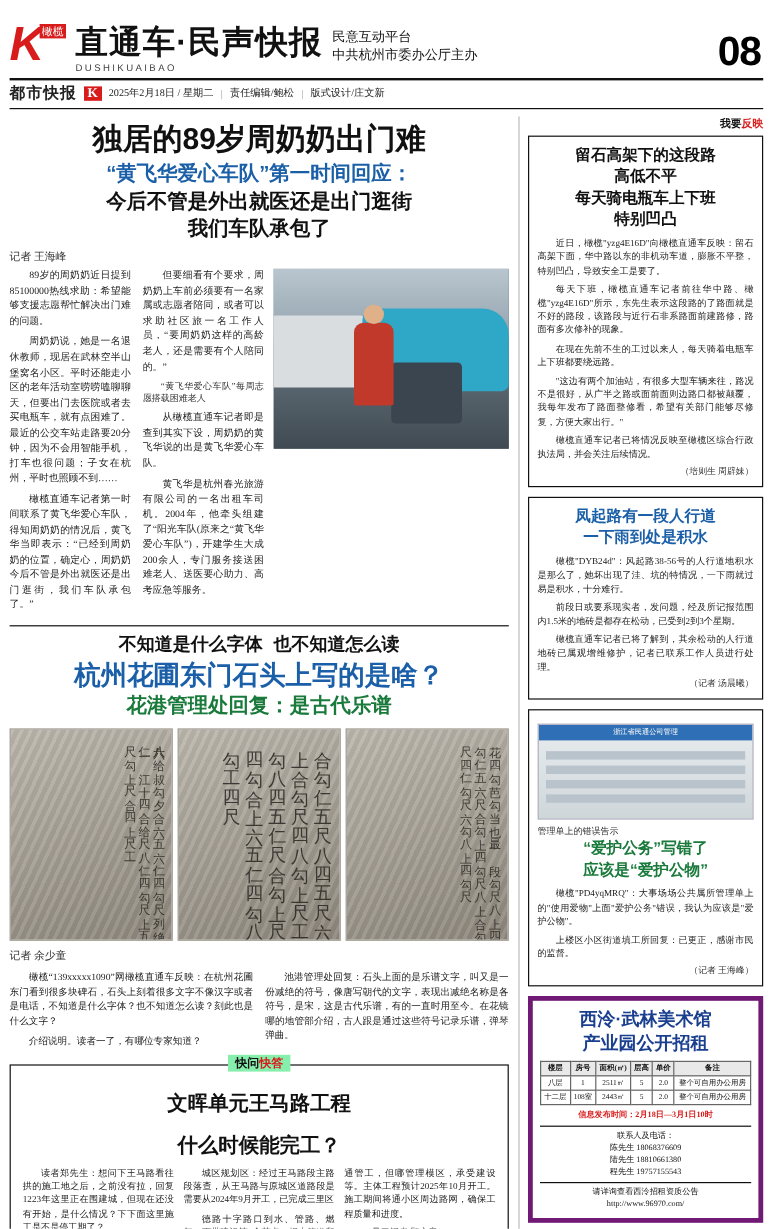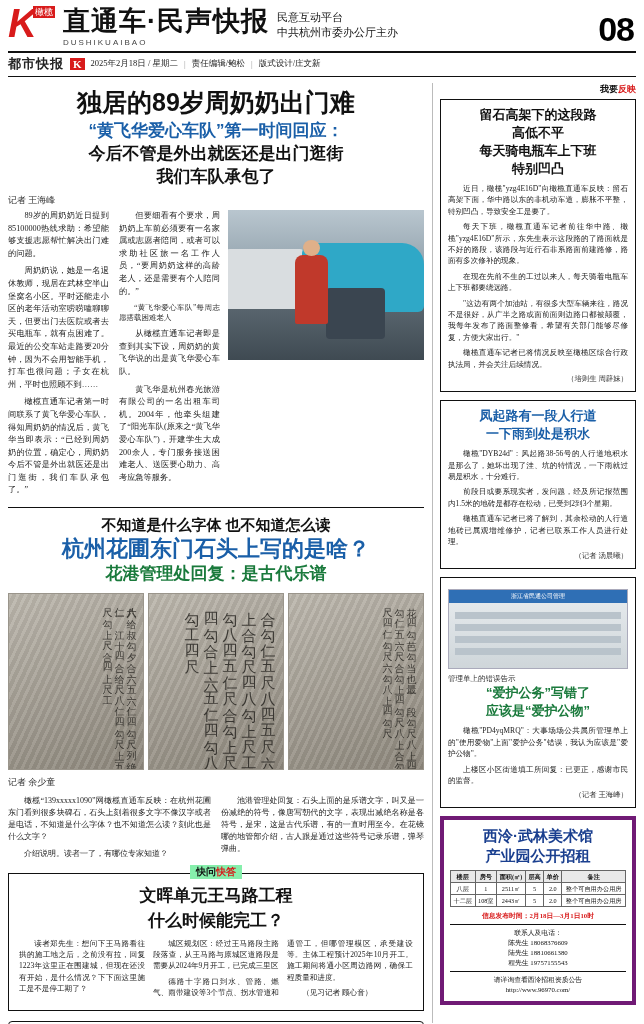--- a/index.html
+++ b/index.html
@@ -4,21 +4,21 @@
 <style>
   html,body{margin:0;padding:0;}
   body{
     width:644px;height:1024px;
     background:#ffffff;
     font-family:"Liberation Serif", serif;
     color:#111;
     overflow:hidden;
     position:relative;
   }
-  .page{width:644px;height:721px;position:relative;box-sizing:border-box;padding:6px 8px;}
+  .page{width:644px;height:721px;position:relative;box-sizing:border-box;padding:20px 8px;}
 
   
   .masthead{display:flex;align-items:flex-start;gap:8px;border-bottom:2px solid #111;padding-bottom:4px;position:relative;}
   .logo-k{
     font-family:"Liberation Sans",sans-serif;
     font-weight:bold;font-size:40px;color:#d81b1b;line-height:34px;
     font-style:italic;
   }
   .logo-stamp{
     display:inline-block;background:#d81b1b;color:#fff;font-size:9px;
@@ -56,40 +56,40 @@
   .ph-sky{position:absolute;left:0;top:0;right:0;height:38%;background:linear-gradient(#b9c6cf,#93a3ad);}
   .ph-ground{position:absolute;left:0;bottom:0;right:0;height:62%;background:linear-gradient(#6d7a84,#3f4a52);}
   .ph-car{position:absolute;right:0;top:22%;width:62%;height:46%;background:#2fa8c7;border-radius:10px 22px 6px 6px;}
   .ph-car2{position:absolute;left:-6%;top:26%;width:46%;height:40%;background:#d9dde0;border-radius:14px 6px 4px 4px;}
   .ph-person{position:absolute;left:34%;top:30%;width:17%;height:46%;background:#c0392b;border-radius:8px 8px 2px 2px;}
   .ph-person:after{content:"";position:absolute;left:25%;top:-22%;width:52%;height:24%;background:#e0b089;border-radius:50%;}
   .ph-chair{position:absolute;left:50%;top:52%;width:30%;height:34%;background:#3a4550;border-radius:4px;}
 
   
   .sec2{margin-top:10px;border-top:1px solid #111;padding-top:6px;}
-  .s2-k{font-family:Liberation Sans, sans-serif;font-weight:bold;font-size:15px;text-align:center;color:#111;line-height:21px;}
+  .s2-k{font-family:Liberation Mono, monospace;font-weight:bold;font-size:15px;text-align:center;color:#111;line-height:21px;}
   .s2-main{font-family:"Liberation Sans",sans-serif;font-weight:bold;font-size:22px;text-align:center;color:#1a5fa8;line-height:27px;}
   .s2-sub{font-family:"Liberation Sans",sans-serif;font-weight:bold;font-size:17px;text-align:center;color:#1a7a3c;line-height:23px;}
   .stone-row{display:flex;gap:4px;margin-top:8px;}
   .stone{height:175px;flex:1;background:
       repeating-linear-gradient(115deg, rgba(255,255,255,.08) 0 3px, rgba(0,0,0,.05) 3px 7px),
       linear-gradient(160deg,#bdb8ae,#8d877c);
     position:relative;overflow:hidden;border:1px solid #9a958b;}
   .stone .glyphs{position:absolute;inset:6px;color:#2c2a26;font-size:10px;line-height:12px;
      writing-mode:vertical-rl;text-orientation:upright;opacity:.88;font-family:"Liberation Serif",serif;}
   .stone.big .glyphs{font-size:15px;line-height:19px;}
 
   .cols2b{column-count:2;column-gap:10px;font-size:8px;line-height:12px;text-align:justify;color:#222;margin-top:6px;}
   .cols2b p{margin:0 0 5px;text-indent:2em;}
 
   
   .boxed{border:1.5px solid #111;margin-top:10px;padding:8px 10px 10px;position:relative;}
   .box-tag{position:absolute;top:-9px;left:50%;transform:translateX(-50%);background:#86efac;padding:0 6px;font-family:Liberation Sans, sans-serif;font-size:10px;font-weight:bold;}
   .box-tag .red{color:#d81b1b;}
-  .box-head{font-family:"Liberation Sans",sans-serif;font-weight:bold;font-size:17px;text-align:center;line-height:23px;margin-top:2px;}
+  .box-head{font-family:"Liberation Sans",sans-serif;font-weight:bold;font-size:17px;text-align:center;line-height:23px;margin-top:12px;}
   .box-cols{column-count:3;column-gap:8px;font-size:7.6px;line-height:11.4px;text-align:justify;margin-top:6px;color:#222;}
   .box-cols p{margin:0 0 4px;text-indent:2em;}
 
   
   .hotline{display:flex;align-items:center;gap:10px;border:1.5px solid #111;border-radius:4px;margin-top:10px;padding:7px 9px;}
 
   
   .rc-tag{text-align:right;font-size:9px;font-family:"Liberation Sans",sans-serif;font-weight:bold;margin-bottom:3px;}
   .rc-tag .red{color:#d81b1b;}
   .rbox{border:1px solid #111;padding:6px 7px 7px;margin-bottom:8px;}

